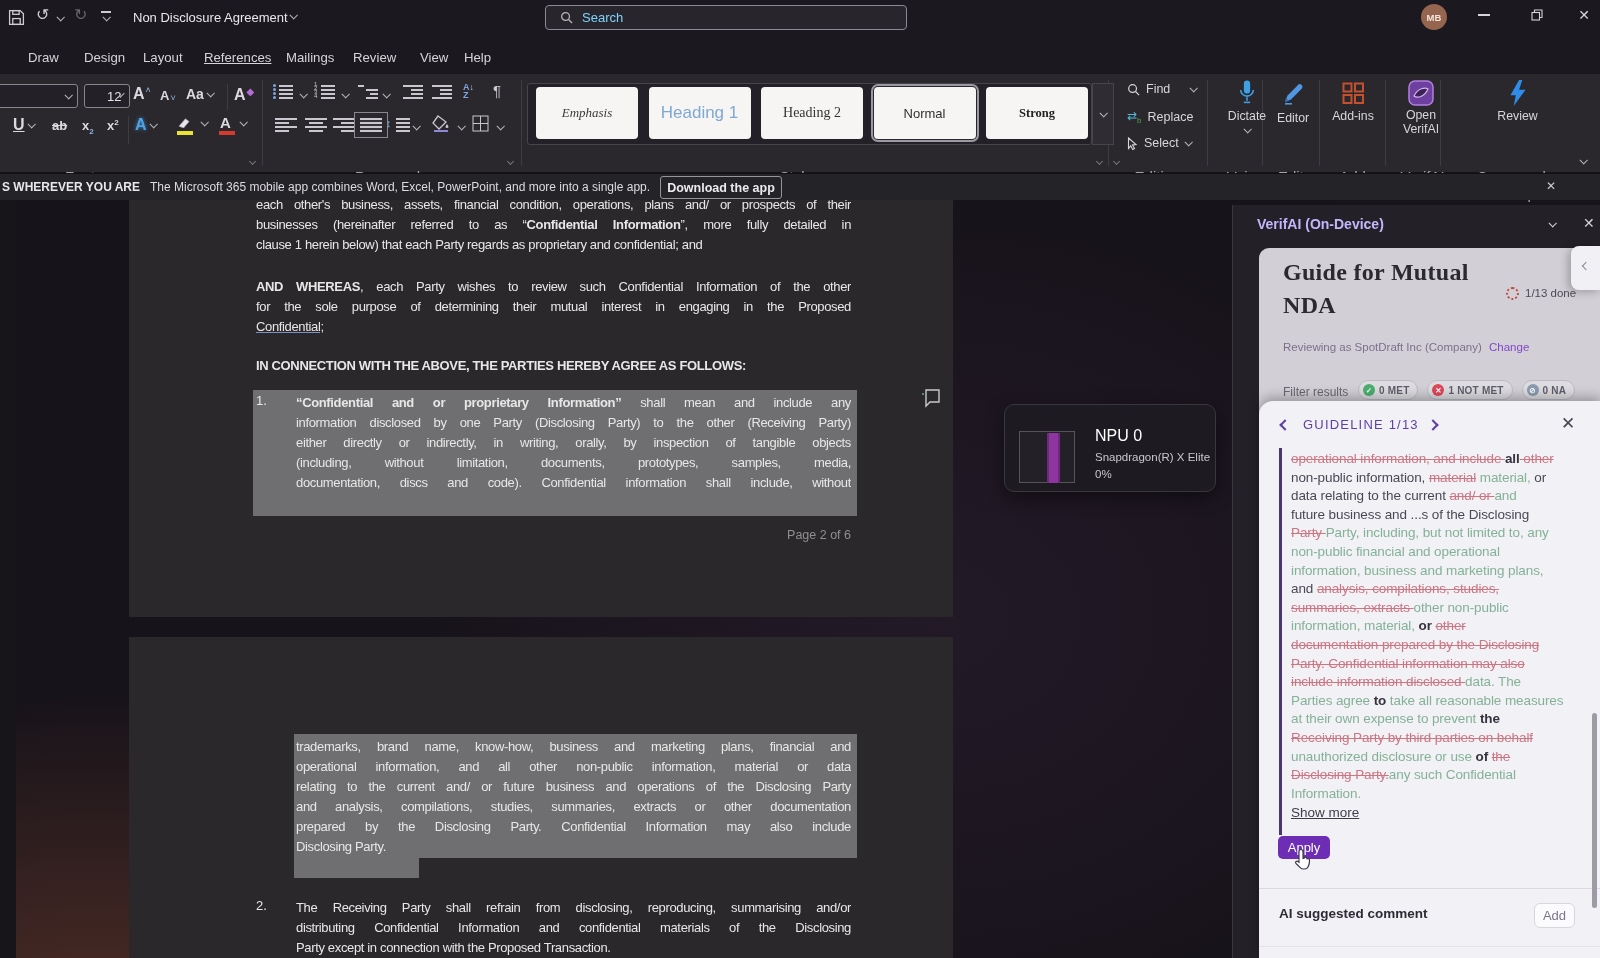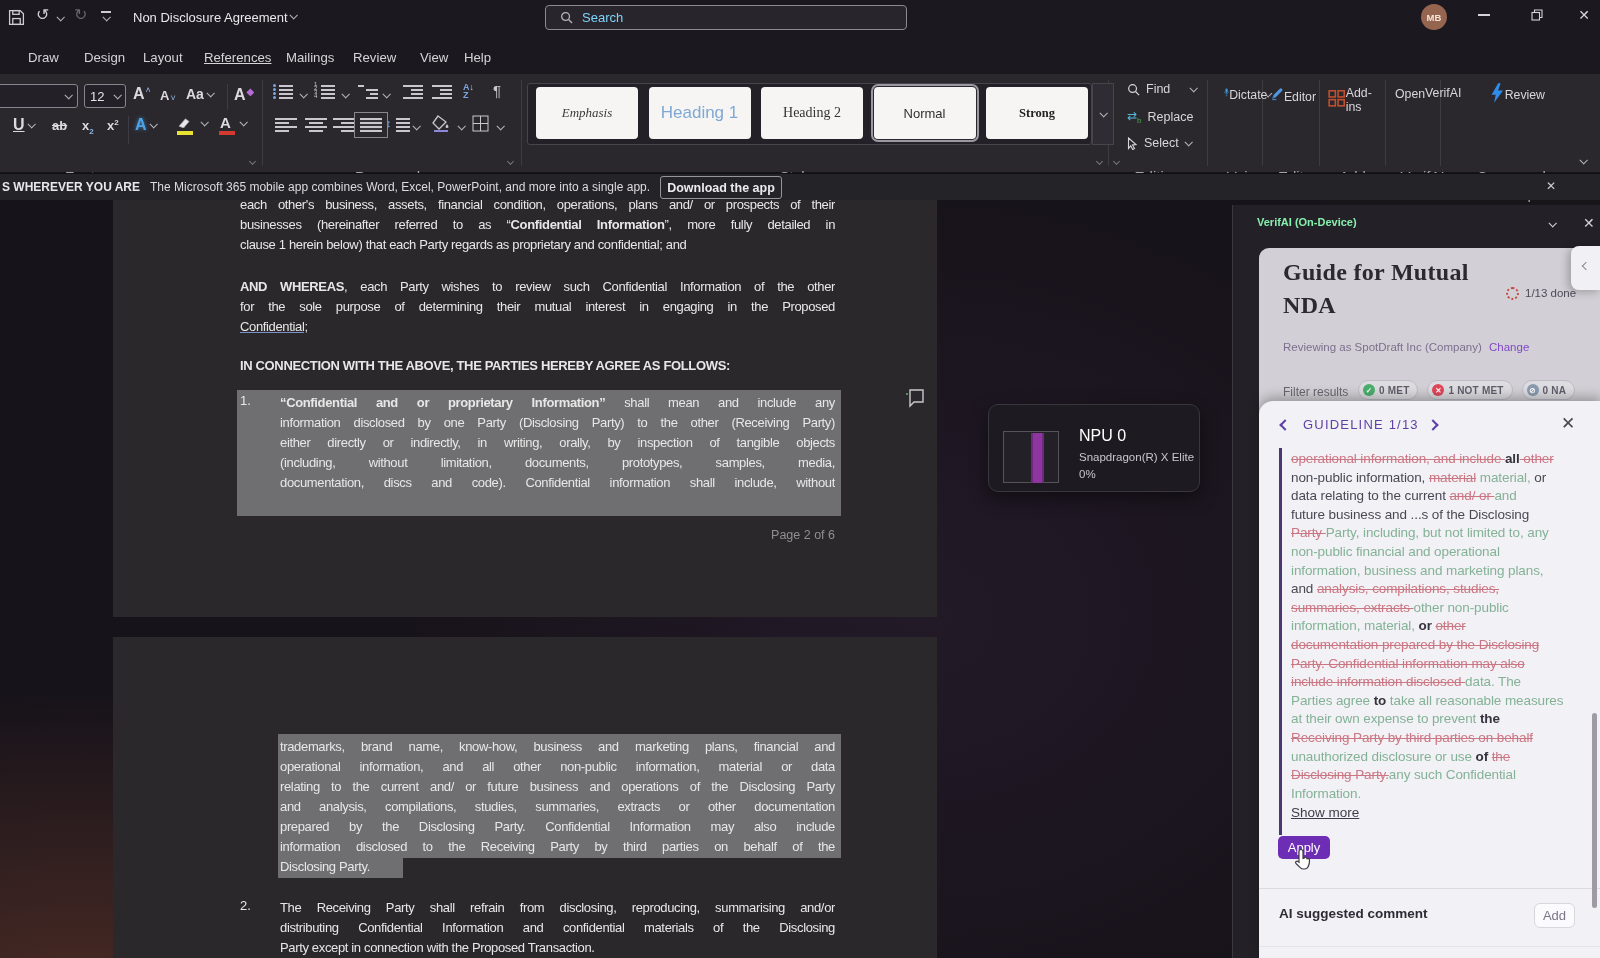--- a/index.html
+++ b/index.html
@@ -26,26 +26,26 @@
 .combo{position:absolute;background:#232127;border:1px solid #87858d;border-radius:3px;height:24px;color:#e3e1e6;font-size:13px;display:flex;align-items:center;padding:0 6px;justify-content:space-between}
 .rbtn{position:absolute;display:flex;align-items:center;gap:3px;color:#d8d6da}
 .iconA{font-size:16px;font-weight:600;color:#dcdadf}
 .colorA{position:relative;font-size:15px;font-weight:700;color:#dcdadf;line-height:14px}
 .colorA .bar{position:absolute;left:-1px;bottom:-5px;width:16px;height:4px}
 #gallery{position:absolute;left:527px;top:9px;width:565px;height:62px;border:1px solid #47454c;border-radius:3px;background:#232127}
 .stylecard{position:absolute;top:3px;width:102px;height:52px;background:#f6f5f3;border-radius:4px;display:flex;align-items:center;justify-content:center}
 .stylecard.sel{box-shadow:0 0 0 1px #2a282d,0 0 0 3px #9b99a1}
 #morestyles{position:absolute;left:1092px;top:9px;width:22px;height:62px;background:#2f2d33;border:1px solid #47454c;display:flex;align-items:center;justify-content:center}
 .editrow{position:absolute;display:flex;align-items:center;gap:6px;color:#d8d6da;font-size:12.5px}
-.bigbtn{position:absolute;display:flex;align-items:center;color:#d8d6da;font-size:12.3px}
+.bigbtn{position:absolute;display:flex;flex-direction:column;align-items:center;color:#d8d6da;font-size:12.3px}
 #msbar{position:absolute;left:0;top:173px;width:1600px;height:27px;background:#242328;border-top:1px solid #111;display:flex;align-items:center}
 #msbar .lead{font-weight:700;color:#e8e7ea;font-size:12px;margin-left:2px;white-space:nowrap}
 #msbar .body{color:#dddbe0;font-size:12px;margin-left:10px;white-space:nowrap}
 #dlbtn{position:absolute;left:660px;top:2px;width:122px;height:23px;border:1px solid #97959b;border-radius:3px;color:#eceaee;font-size:12.5px;font-weight:600;display:flex;align-items:center;justify-content:center;background:#242328}
-#canvas{position:absolute;left:0;top:200px;width:1320px;height:758px;
+#canvas{position:absolute;left:16px;top:200px;width:1320px;height:758px;
 background:radial-gradient(900px 520px at 6% 108%, rgba(150,78,52,.42), rgba(0,0,0,0) 62%),
 radial-gradient(800px 650px at 70% 55%, rgba(98,60,112,.16), rgba(0,0,0,0) 65%),
 #17131a}
 .page{position:absolute;left:113px;width:824px;background:#2a282b;overflow:hidden}
 #page1{top:0;height:417px}
 #page2{top:437px;height:321px}
 .dl{text-align:justify;text-align-last:justify;height:20px;overflow:hidden;line-height:20px;font-size:13px;letter-spacing:-.35px;color:#e8e7e7;white-space:normal}
 .dl.last{text-align-last:left}
 .s-b{font-weight:700}
 .s-u{text-decoration:underline;text-decoration-color:#7b90c9}
@@ -53,21 +53,21 @@
 .docnum{position:absolute;font-size:13px;color:#e8e7e7}
 #footer1{position:absolute;left:127px;top:328px;width:595px;text-align:right;color:#8f8f8f;font-size:12.5px}
 #commentbtn{position:absolute;left:905px;top:188px}
 #npu{position:absolute;left:988px;top:204px;width:212px;height:88px;background:#1d1b21;border:1px solid #39373e;border-radius:10px;box-shadow:0 6px 18px rgba(0,0,0,.45)}
 #npugraph{position:absolute;left:14px;top:26px;width:56px;height:52px;background:#232028;border:1px solid #56535b}
 #npubar{position:absolute;left:27px;top:1px;width:13px;height:50px;background:#8e35a0;border-left:2px solid #6e2a7e;border-right:2px solid #6e2a7e}
 #nputitle{position:absolute;left:90px;top:22px;color:#fff;font-size:16px}
 #npusub{position:absolute;left:90px;top:46px;color:#c9c7cc;font-size:11.5px}
 #npuval{position:absolute;left:90px;top:63px;color:#c9c7cc;font-size:11.5px}
 #panel{position:absolute;left:1232px;top:205px;width:368px;height:753px;background:#232127;border-left:1px solid #3a3740}
-#vtitle{position:absolute;left:24px;top:11px;color:#86efac;font-size:11px;font-weight:600}
+#vtitle{position:absolute;left:24px;top:11px;color:#c4b5fd;font-size:14px;font-weight:600}
 #vbody{position:absolute;left:26px;top:43px;width:342px;height:710px;background:#d2d0d6;border-radius:10px 0 0 0}
 #gtitle{position:absolute;left:24px;top:8px;width:235px;font-family:"Liberation Serif",serif;font-weight:700;font-size:24px;line-height:33px;color:#2c2a31;letter-spacing:.3px}
 #spin{position:absolute;left:247px;top:39px;width:13px;height:13px;border:2px dotted #bf4b3e;border-radius:50%}
 #prog{position:absolute;left:266px;top:39px;font-size:11.5px;color:#4e4a56}
 #reviewing{position:absolute;left:24px;top:93px;font-size:11.5px;color:#7c6f8e}
 #change{position:absolute;left:230px;top:93px;font-size:11.5px;color:#8348c9}
 #filterlabel{position:absolute;left:24px;top:137px;font-size:12px;color:#6b6770}
 #pills{position:absolute;left:99px;top:132px;display:flex;gap:9px}
 .pill{height:20px;border:1px solid #bdbbc4;border-radius:10px;display:flex;align-items:center;gap:4px;padding:0 8px 0 4px;font-size:10px;font-weight:700;color:#615d6a;letter-spacing:.2px;background:rgba(255,255,255,.25)}
 .pico{width:12px;height:12px;border-radius:50%;display:flex;align-items:center;justify-content:center;color:#fff;font-size:7.5px;font-weight:700}
@@ -171,21 +171,21 @@
     <div class="rsep" style="left:1207px"></div>
   <div class="rsep" style="left:1262px"></div>
     <div class="rsep" style="left:1319px"></div>
   <div class="rsep" style="left:1385px"></div>
     <div class="rsep" style="left:1440px"></div>
 
   <div class="combo" style="left:-150px;top:10px;width:228px">
       <span></span>
       <span class="chev"></span>
     </div>
-  <div class="combo" style="left:84px;top:10px;width:42px;padding:0 5px">
+  <div class="combo" style="left:84px;top:10px;width:42px;padding:0 22px">
       <span>12</span>
       <span class="chev"></span>
     </div>
   <div class="rbtn" style="left:133px;top:11px">
       <span class="iconA">A</span>
       <span style="font-size:9px;color:#8fb6e8;margin:-8px 0 0 -2px">˄</span>
     </div>
   <div class="rbtn" style="left:160px;top:13px">
       <span class="iconA" style="font-size:13px">A</span>
       <span style="font-size:9px;color:#8fb6e8;margin:6px 0 0 -2px">˅</span>
@@ -467,21 +467,20 @@
   </div>
   <div class="page" id="page2">
     <div class="hl" style="left:165px;top:97px;width:563px;height:124px"></div>
     <div class="hl" style="left:165px;top:221px;width:125px;height:20px"></div>
     <div class="abs" id="block2" style="left:167px;top:100px;width:555px">
         <div class="dl"><span>trademarks, brand name, know-how, business and marketing plans, financial and</span></div>
         <div class="dl"><span>operational information, and all other non-public information, material or data</span></div>
         <div class="dl"><span>relating to the current and/ or future business and operations of the Disclosing Party</span></div>
         <div class="dl"><span>and analysis, compilations, studies, summaries, extracts or other documentation</span></div>
         <div class="dl"><span>prepared by the Disclosing Party. Confidential Information may also include</span></div>
-        <div class="dl"><span>information disclosed to the Receiving Party by third parties on behalf of the</span></div>
         <div class="dl last"><span>Disclosing Party.</span></div>
       </div>
     <div class="docnum" style="left:127px;top:261px">2.</div>
     <div class="abs" id="item2" style="left:167px;top:261px;width:555px">
         <div class="dl"><span>The Receiving Party shall refrain from disclosing, reproducing, summarising and/or</span></div>
         <div class="dl"><span>distributing Confidential Information and confidential materials of the Disclosing</span></div>
         <div class="dl last"><span>Party except in connection with the Proposed Transaction.</span></div>
       </div>
   </div>
   <svg id="commentbtn" width="22" height="20" viewBox="0 0 22 20">

